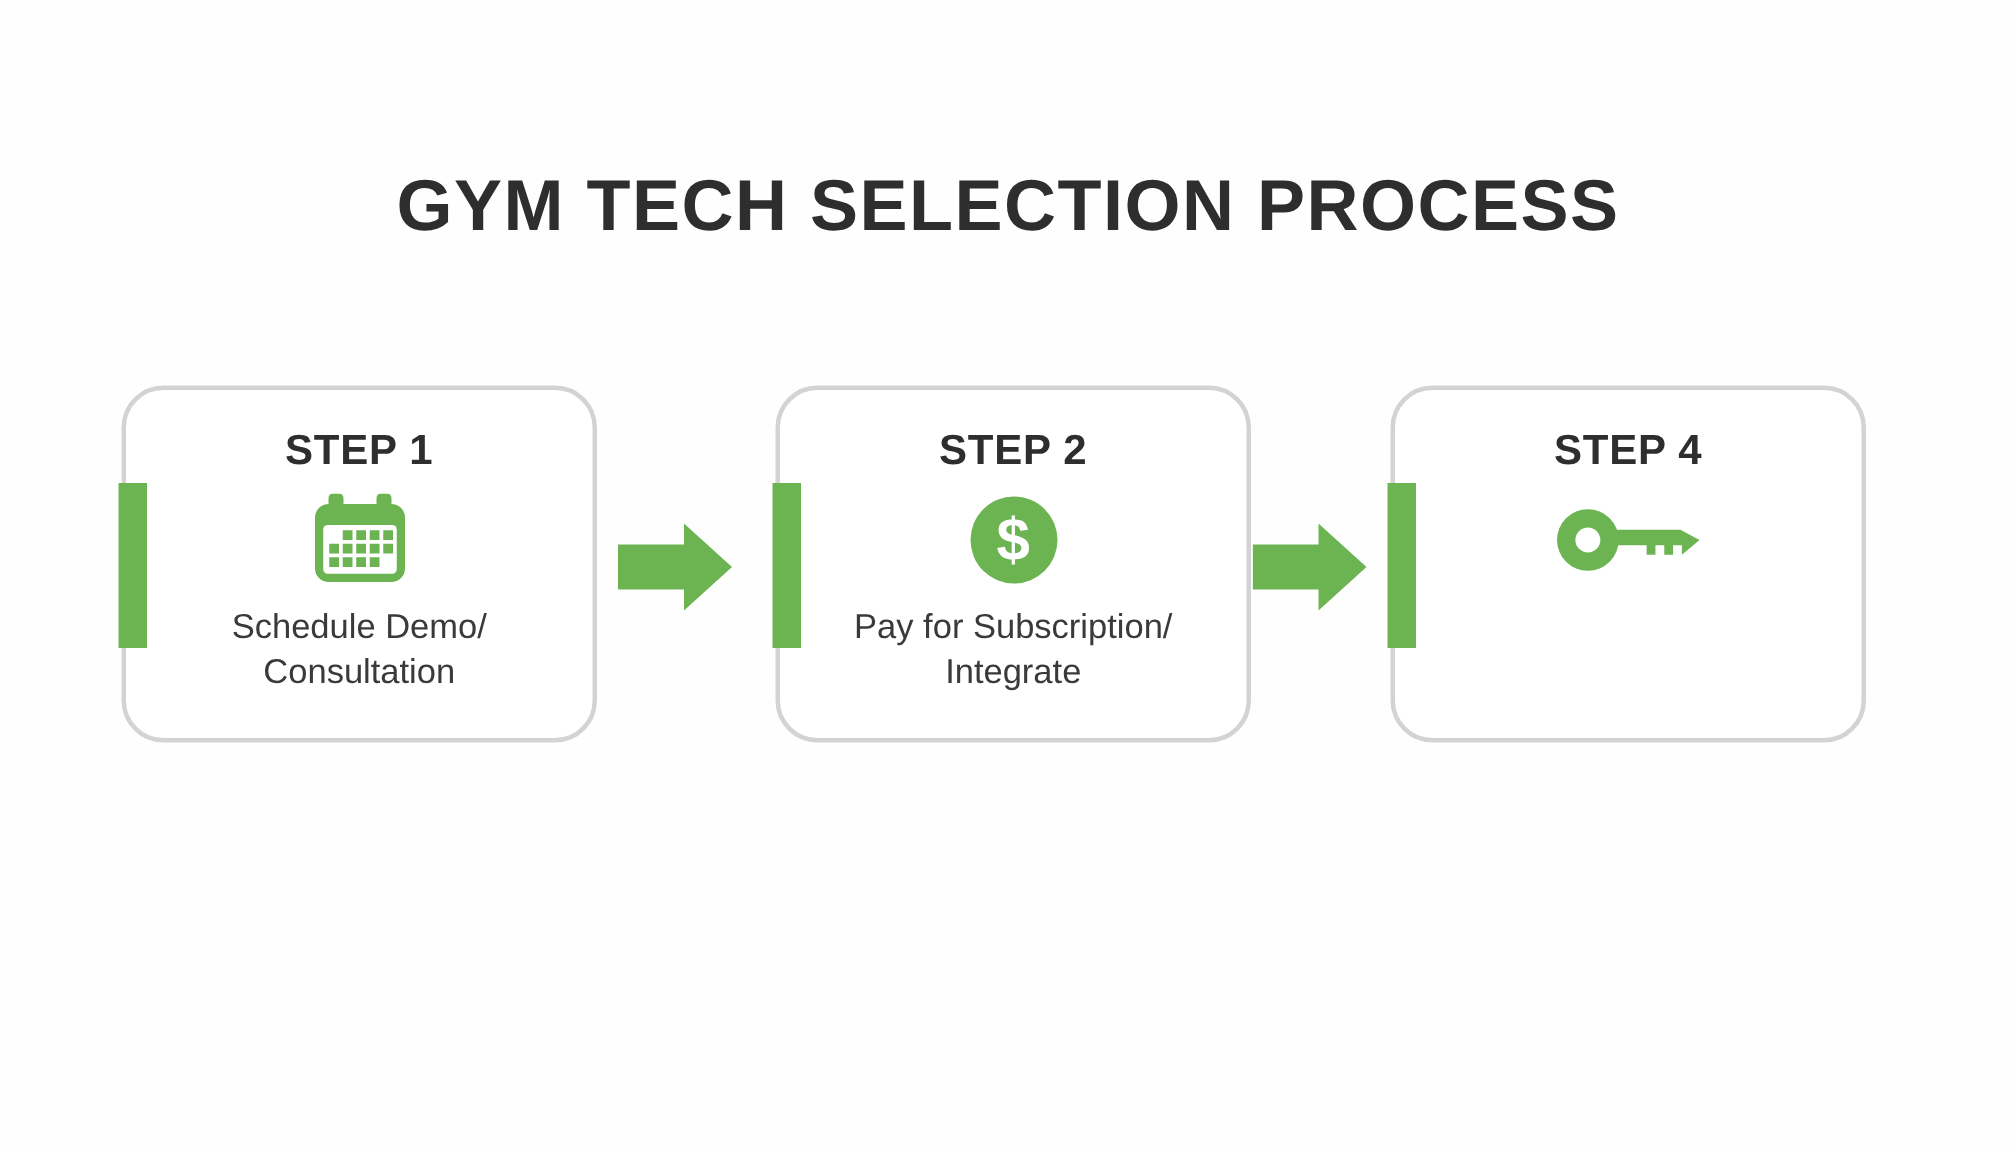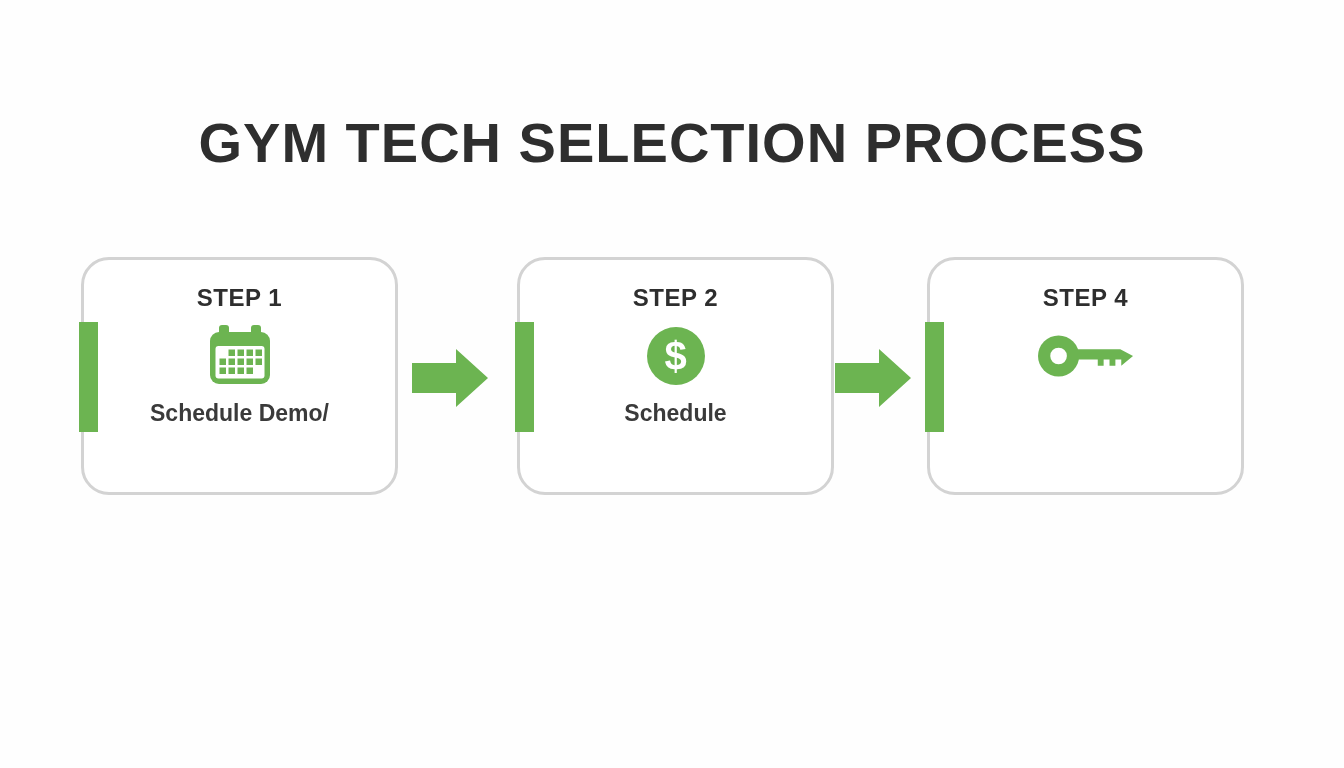--- a/index.html
+++ b/index.html
@@ -10,46 +10,46 @@
     --bg:#fefefe;
   }
   html,body{margin:0;padding:0;}
   body{
     width:1344px;height:768px;position:relative;overflow:hidden;
     background:var(--bg);
     font-family:"Liberation Sans",sans-serif;
   }
   .title{
     position:absolute;left:0;top:110px;width:100%;
-    text-align:center;font-size:56px;font-weight:700;
+    text-align:center;font-size:48px;font-weight:700;
     color:var(--title-text);letter-spacing:1px;
   }
   .card{
     position:absolute;top:257px;width:317px;height:238px;
     background:#ffffff;border:3px solid var(--border);
     border-radius:28px;box-sizing:border-box;
     display:flex;flex-direction:column;align-items:center;
   }
   .card-1{left:81px}
   .card-2{left:517px}
   .card-3{left:927px}
   .accent-bar{
     position:absolute;left:-5px;top:62px;
     width:19px;height:110px;background:var(--accent);
   }
   .step-label{
-    margin-top:24px;font-size:24px;font-weight:700;
+    margin-top:24px;font-size:28px;font-weight:700;
     color:var(--title-text);letter-spacing:.5px;
   }
   .icon-box{
     height:68px;margin-top:10px;
     display:flex;align-items:center;justify-content:center;
   }
   .desc{
-    margin-top:8px;font-size:23px;line-height:30px;font-weight:700;
+    margin-top:8px;font-size:23px;line-height:30px;font-weight:400;
     color:var(--body-text);text-align:center;
   }
   .arrow{
     position:absolute;width:76px;height:58px;top:349px;
     background:var(--accent);
     clip-path:polygon(0 14px,44px 14px,44px 0,76px 29px,44px 58px,44px 44px,0 44px);
   }
   .arrow-1{left:412px}
   .arrow-2{left:835px}
   .dollar-circle{
@@ -85,35 +85,37 @@
         <rect x="47.5" y="33.5" width="6.5" height="6.5"></rect>
         <rect x="11.5" y="42.5" width="6.5" height="6.5"></rect>
         <rect x="20.5" y="42.5" width="6.5" height="6.5"></rect>
         <rect x="29.5" y="42.5" width="6.5" height="6.5"></rect>
         <rect x="38.5" y="42.5" width="6.5" height="6.5"></rect>
       </g>
     </svg>
   </div>
   <div class="desc">
     <div>Schedule Demo/</div>
+    <div>Consultation</div>
   </div>
 </div>
 
 <div class="arrow arrow-1"></div>
 
 <div class="card card-2">
   <div class="accent-bar"></div>
   <div class="step-label">STEP 2</div>
   <div class="icon-box">
     <div class="dollar-circle">
       <span>$</span>
     </div>
   </div>
   <div class="desc">
-    <div>Schedule</div>
+    <div>Pay for Subscription/</div>
+    <div>Integrate</div>
   </div>
 </div>
 
 <div class="arrow arrow-2"></div>
 
 <div class="card card-3">
   <div class="accent-bar"></div>
   <div class="step-label">STEP 4</div>
   <div class="icon-box">
     <svg width="96" height="62" viewBox="0 0 98 62" aria-hidden="true">

